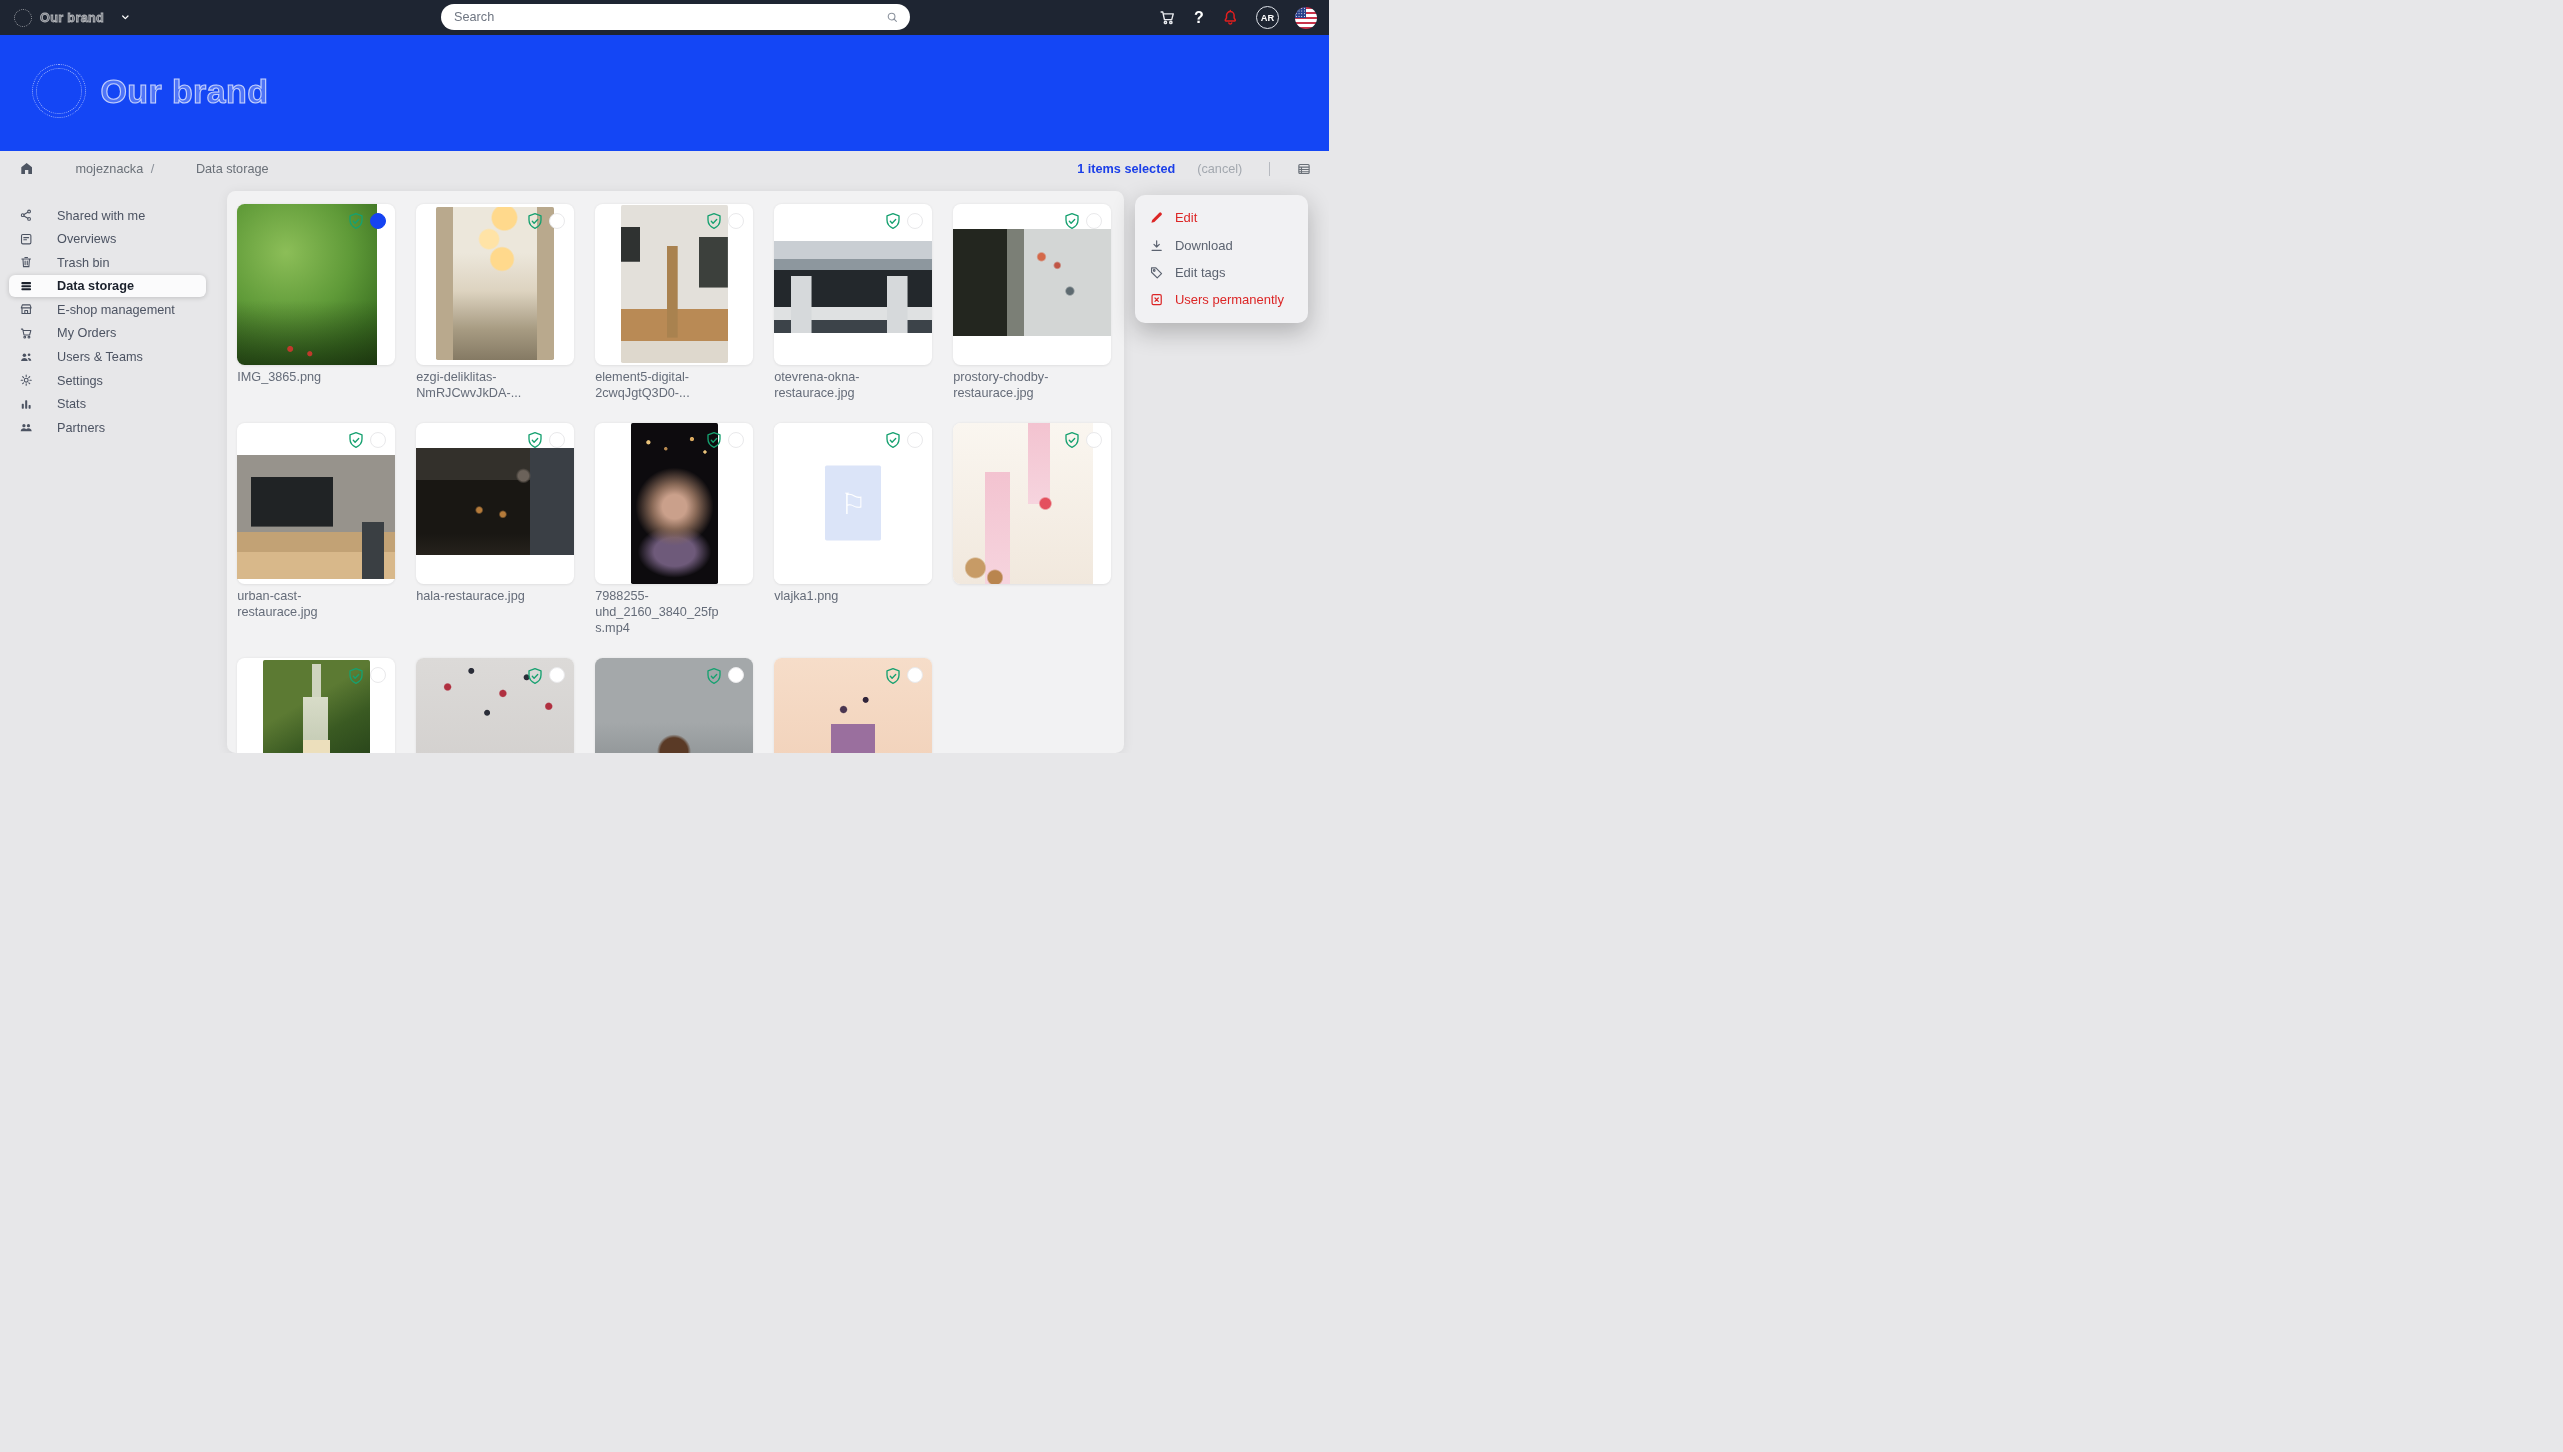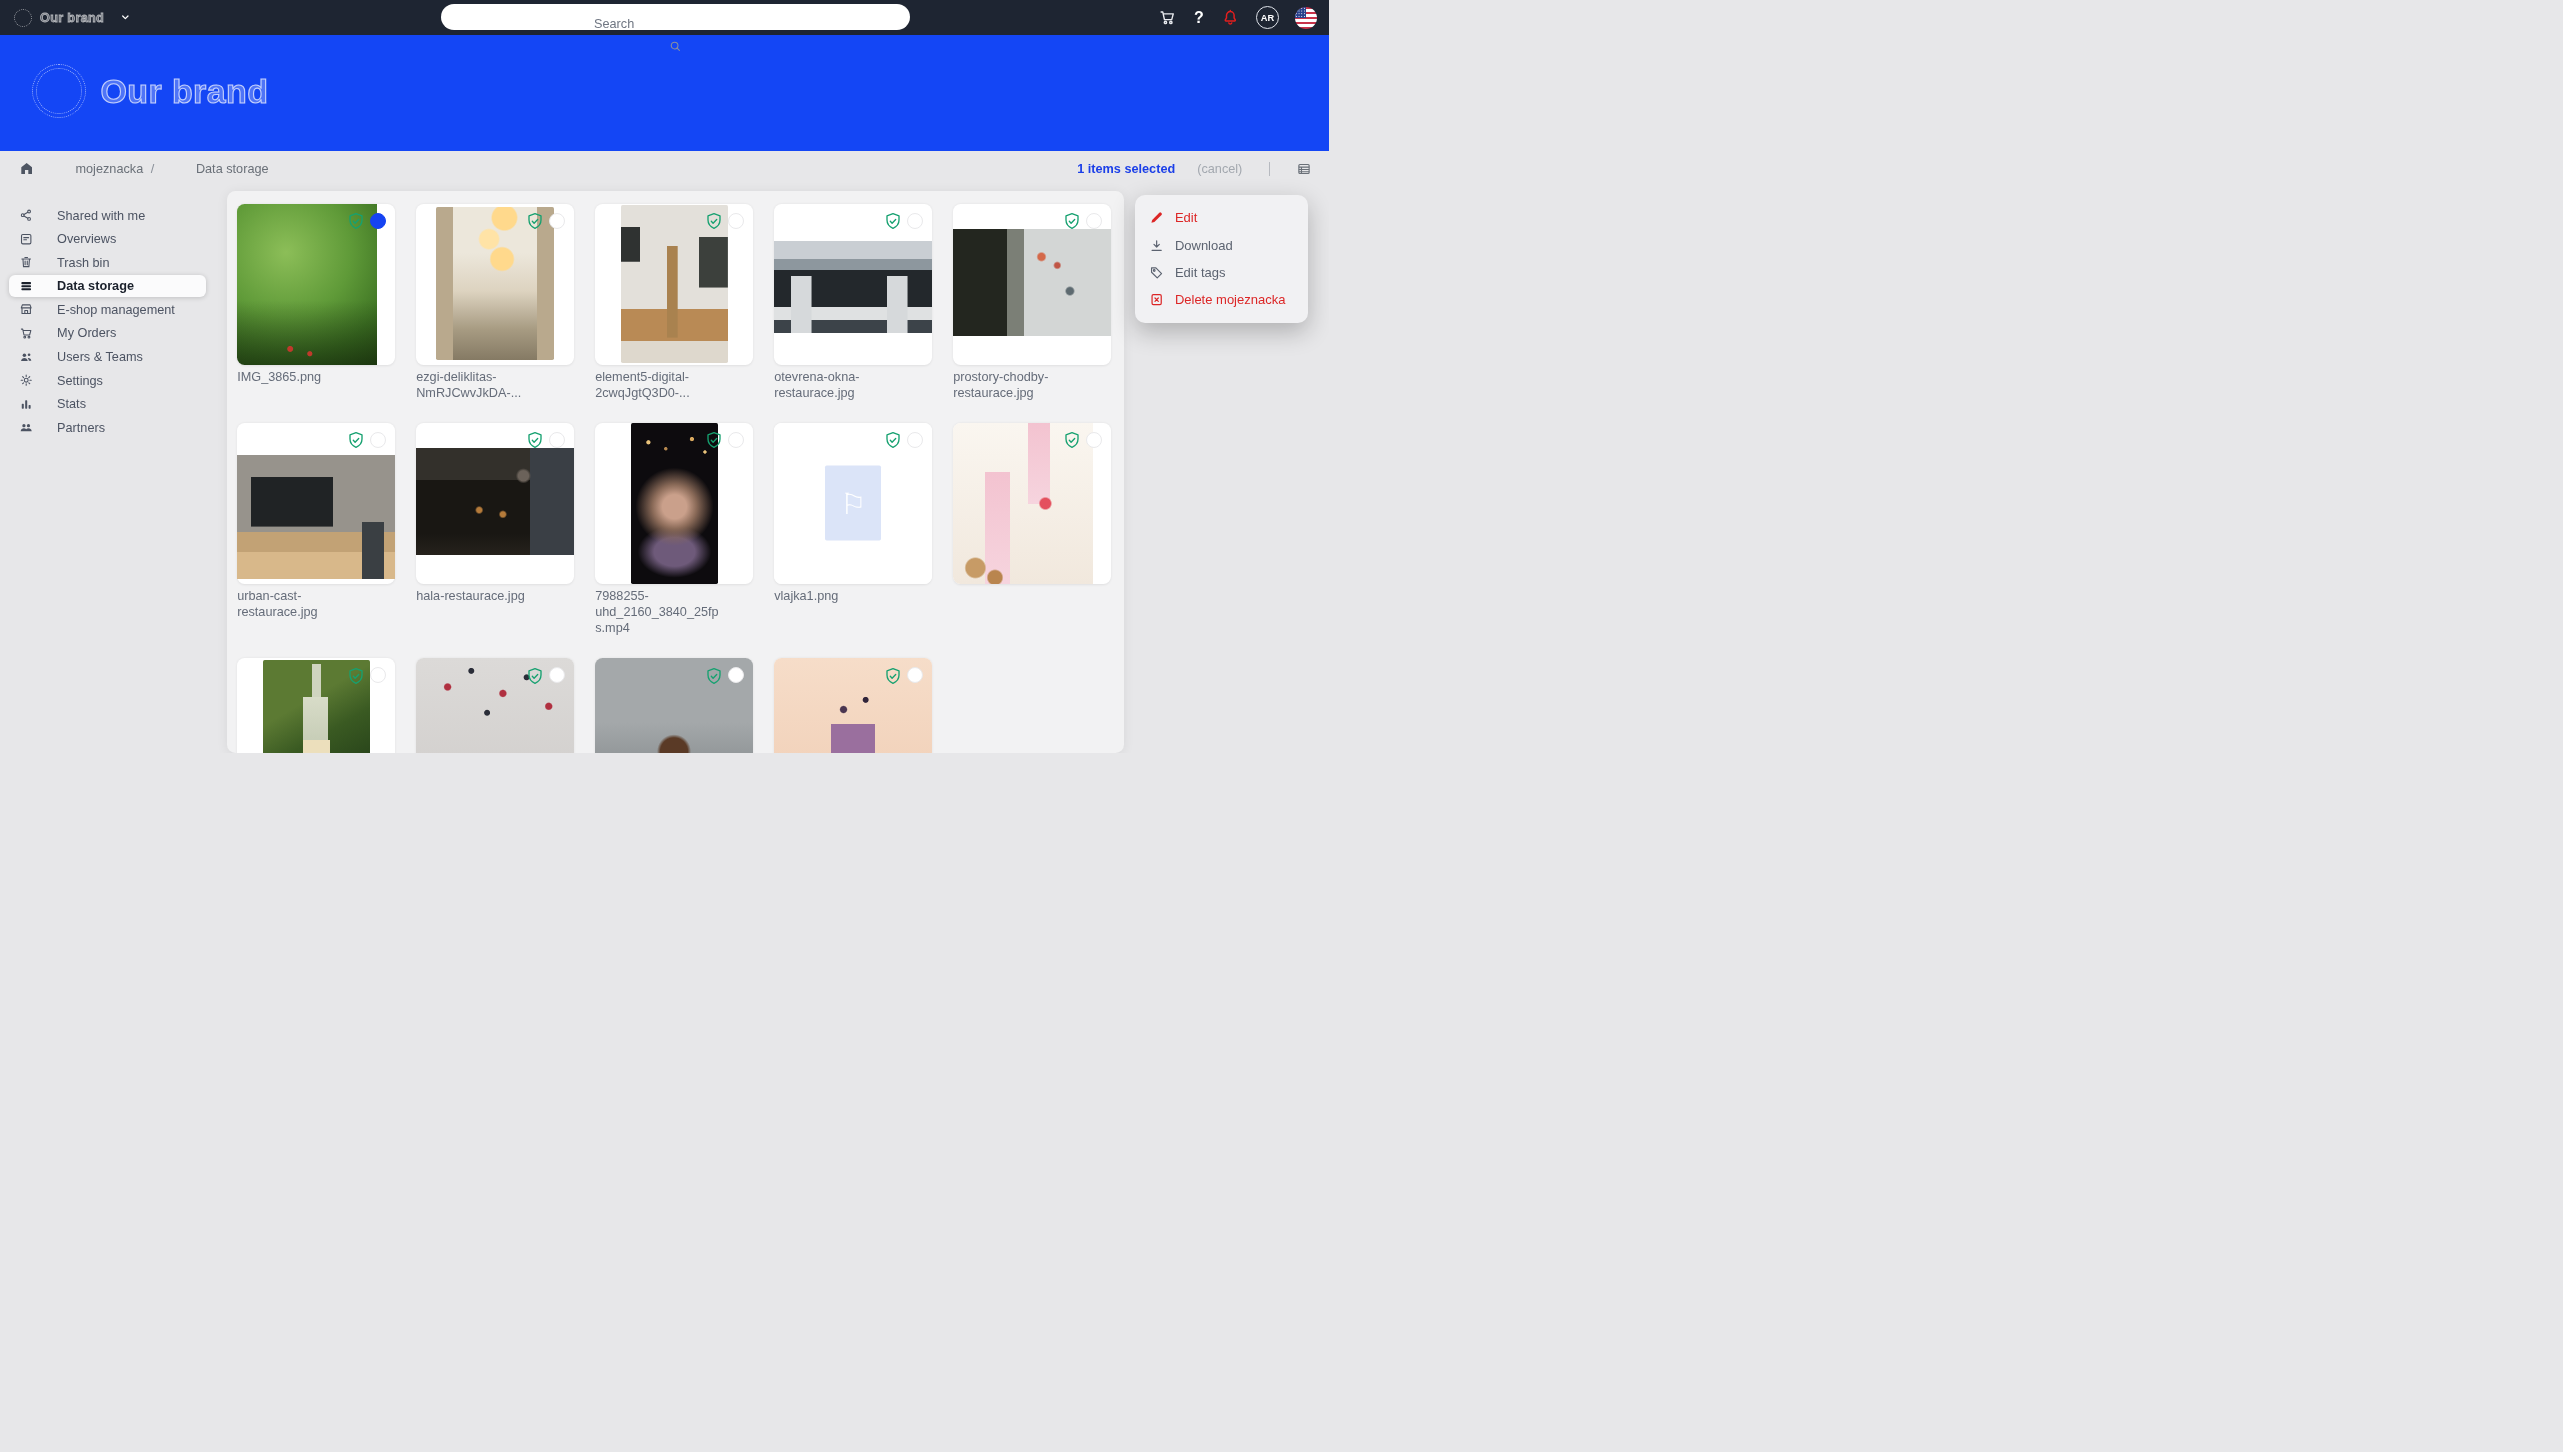--- a/index.html
+++ b/index.html
@@ -13,21 +13,21 @@
   .ic svg{width:100%;height:100%;display:block;}
 
   
   .topbar{position:absolute;left:0;top:0;width:100%;height:35px;background:#1e2532;z-index:30;}
   .brand{position:absolute;left:13.6px;top:0;height:35px;display:flex;align-items:center;gap:8.5px;cursor:pointer;}
   .brand-circle{width:18px;height:18px;border-radius:50%;border:1.7px dotted rgba(255,255,255,.55);box-sizing:border-box;}
   .ol-text{color:rgba(255,255,255,.28);-webkit-text-stroke:0.8px rgba(255,255,255,.6);font-weight:700;letter-spacing:0.3px;}
   .brand-name{font-size:12.7px;}
   .brand .chev{width:12.7px;height:12.7px;margin-left:6.8px;}
   .searchbar{position:absolute;left:441px;top:4.2px;width:469px;height:26px;background:#fff;border-radius:14.4px;
-    display:flex;align-items:center;padding:12px 11px;box-sizing:border-box;gap:6.8px;flex-direction:column;}
+    display:flex;align-items:center;padding:12px 11px;box-sizing:border-box;gap:6.8px;}
   .searchbar input{flex:1;border:none;outline:none;background:transparent;font-size:12.7px;color:#333;
     font-family:inherit;}
   .searchbar input::placeholder{color:#6f7682;}
   .top-icons{position:absolute;right:12px;top:0;height:35px;display:flex;align-items:center;gap:16px;}
   .ti{width:18.6px;height:18.6px;color:#e9ebef;cursor:pointer;}
   .help-q{font-size:16px;font-weight:700;color:#fff;cursor:pointer;padding:0 1.7px;}
   .avatar{width:23px;height:23px;border-radius:50%;border:1.3px solid #dfe3ea;box-sizing:border-box;
     display:flex;align-items:center;justify-content:center;font-size:9.3px;font-weight:700;color:#fff;cursor:pointer;}
   .flag{width:22px;height:22px;border-radius:50%;position:relative;overflow:hidden;cursor:pointer;
     background:repeating-linear-gradient(180deg,#c8334a 0 2.5px,#fff 2.5px 4.9px);}
@@ -593,19 +593,19 @@
         </div>
         <div class="menu-item danger">
           <span class="ic ">
             <svg viewBox="0 0 24 24">
               <g fill="none" stroke="currentColor" stroke-width="1.9" stroke-linecap="round" stroke-linejoin="round">
                 <rect x="4.8" y="4.2" width="14.4" height="15.6" rx="2"></rect>
                 <path d="M9.4 9.4l5.2 5.2M14.6 9.4l-5.2 5.2"></path>
               </g>
             </svg>
           </span>
-          <span>Delete mojeznacka</span>
+          <span>Users permanently</span>
         </div>
       </div>
 
   </main>
 </div>
 
 
 </body></html>

